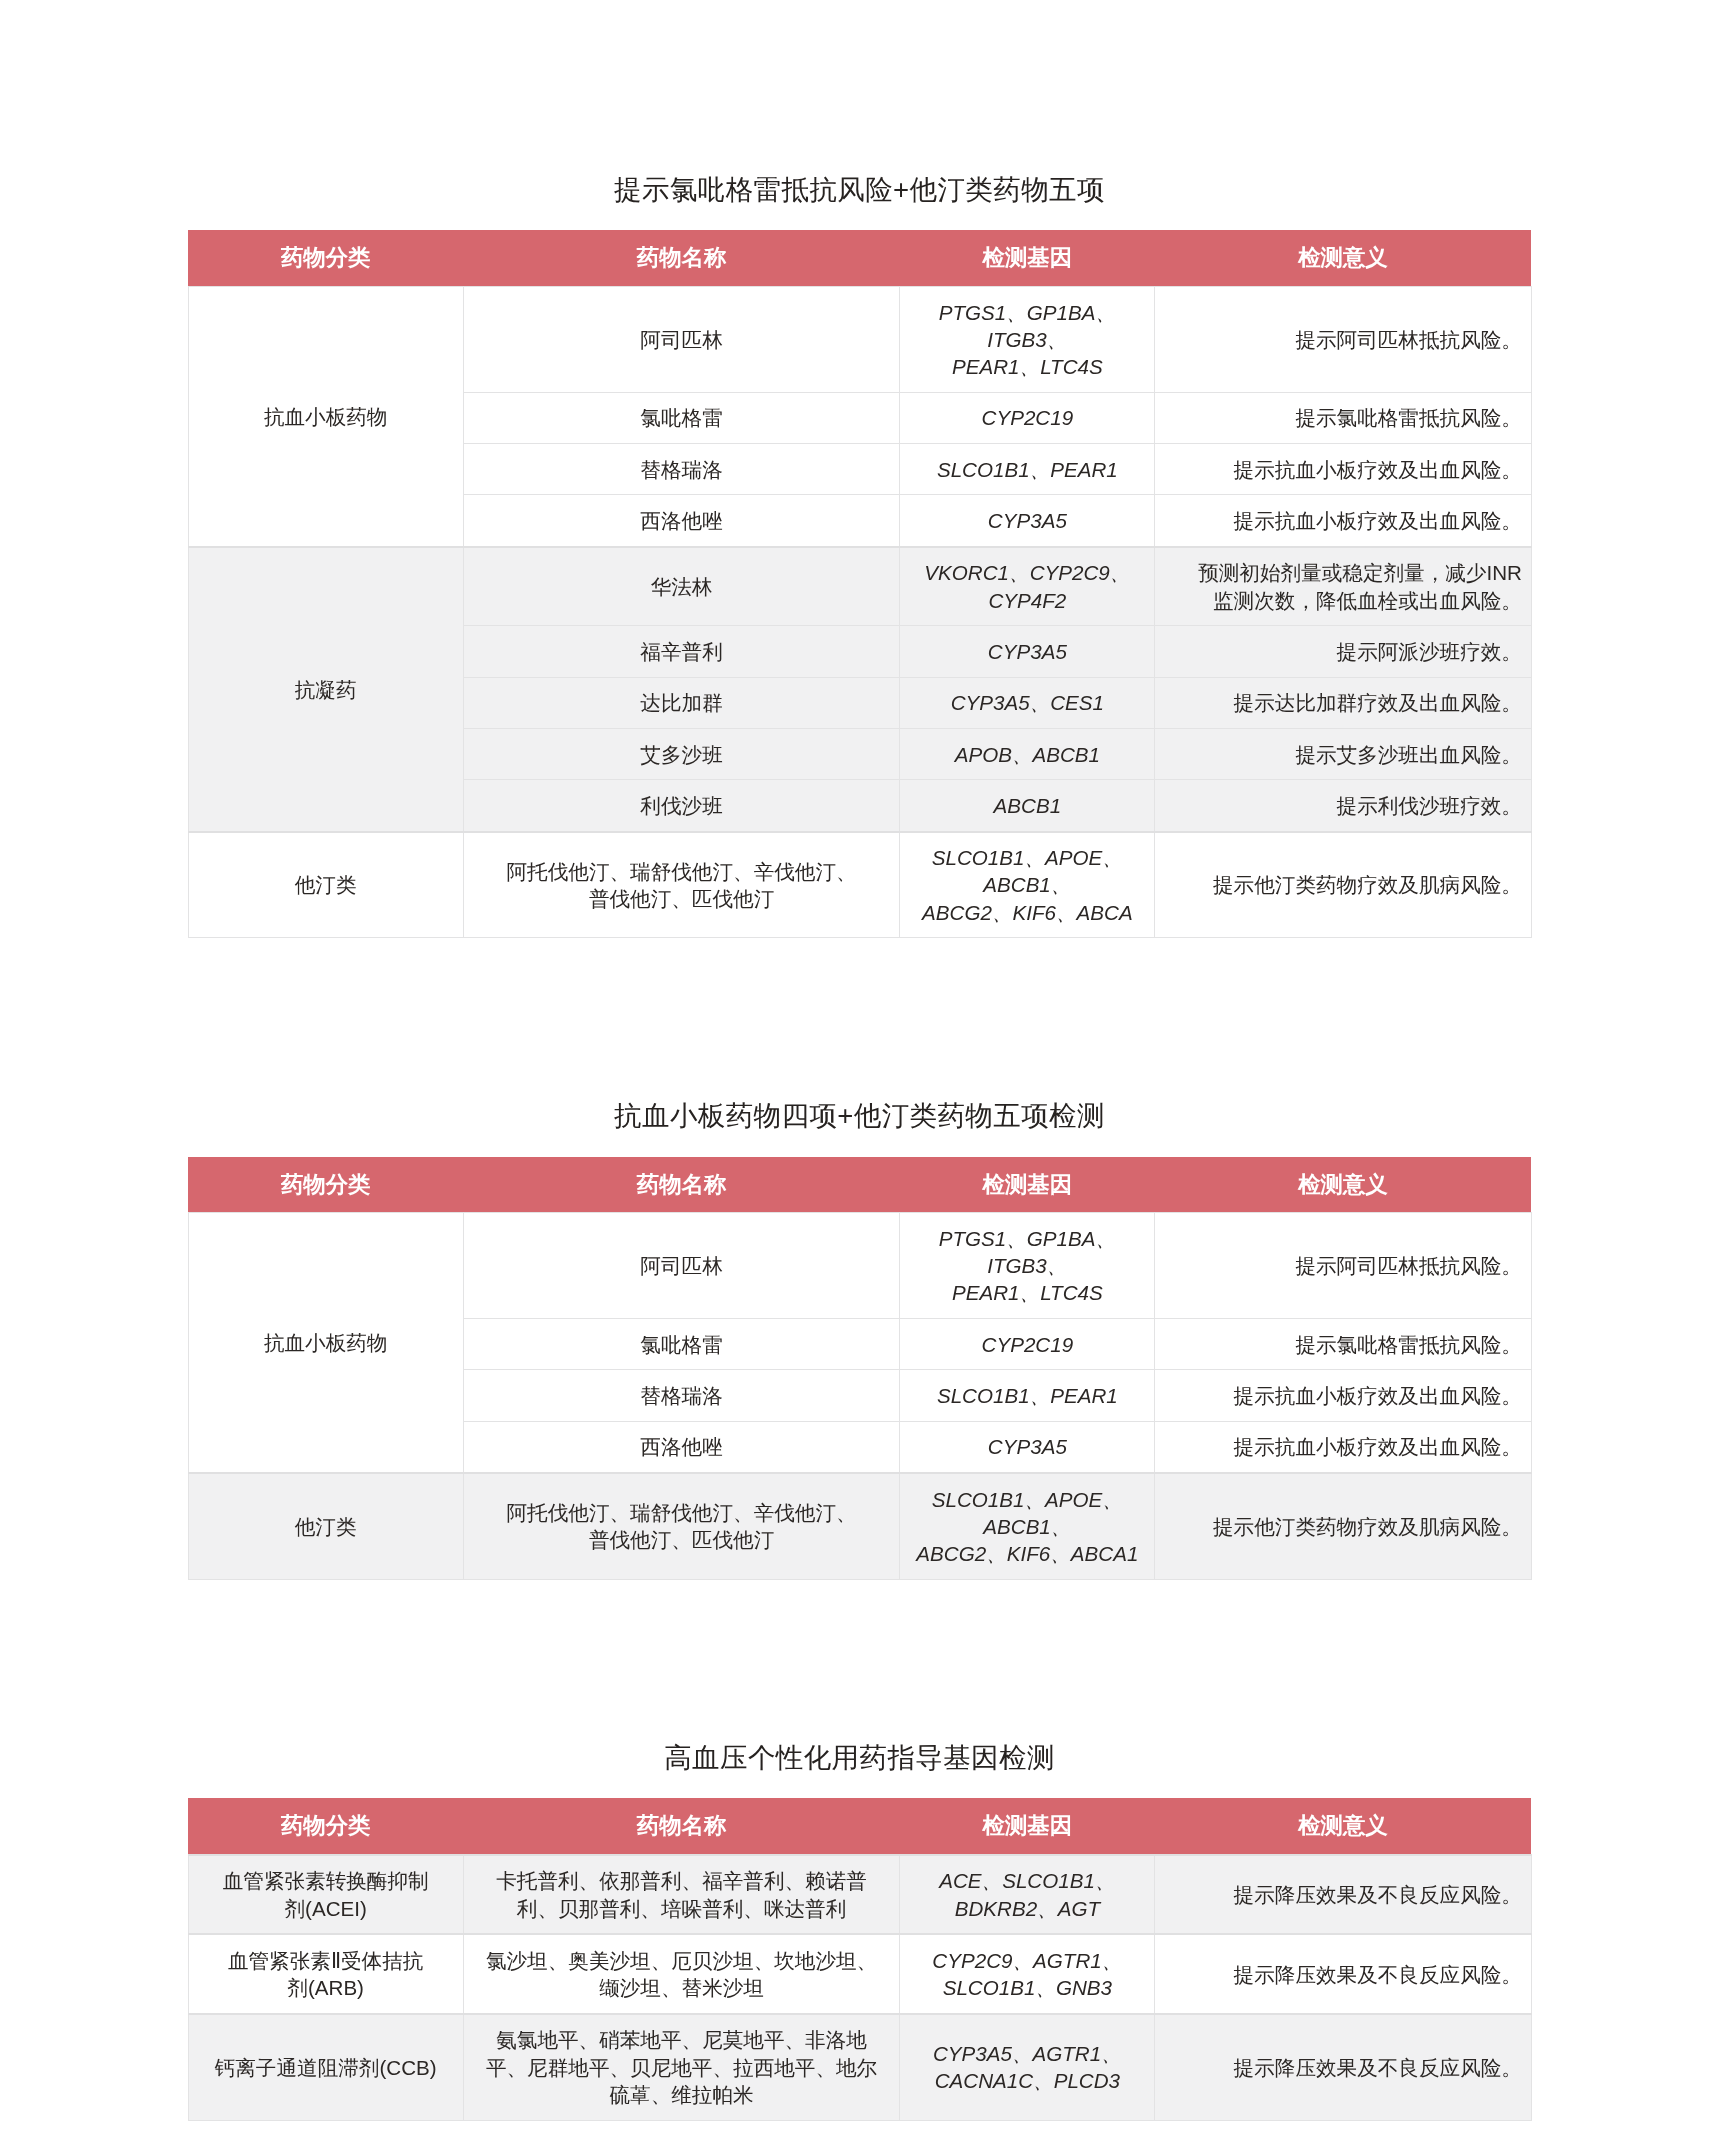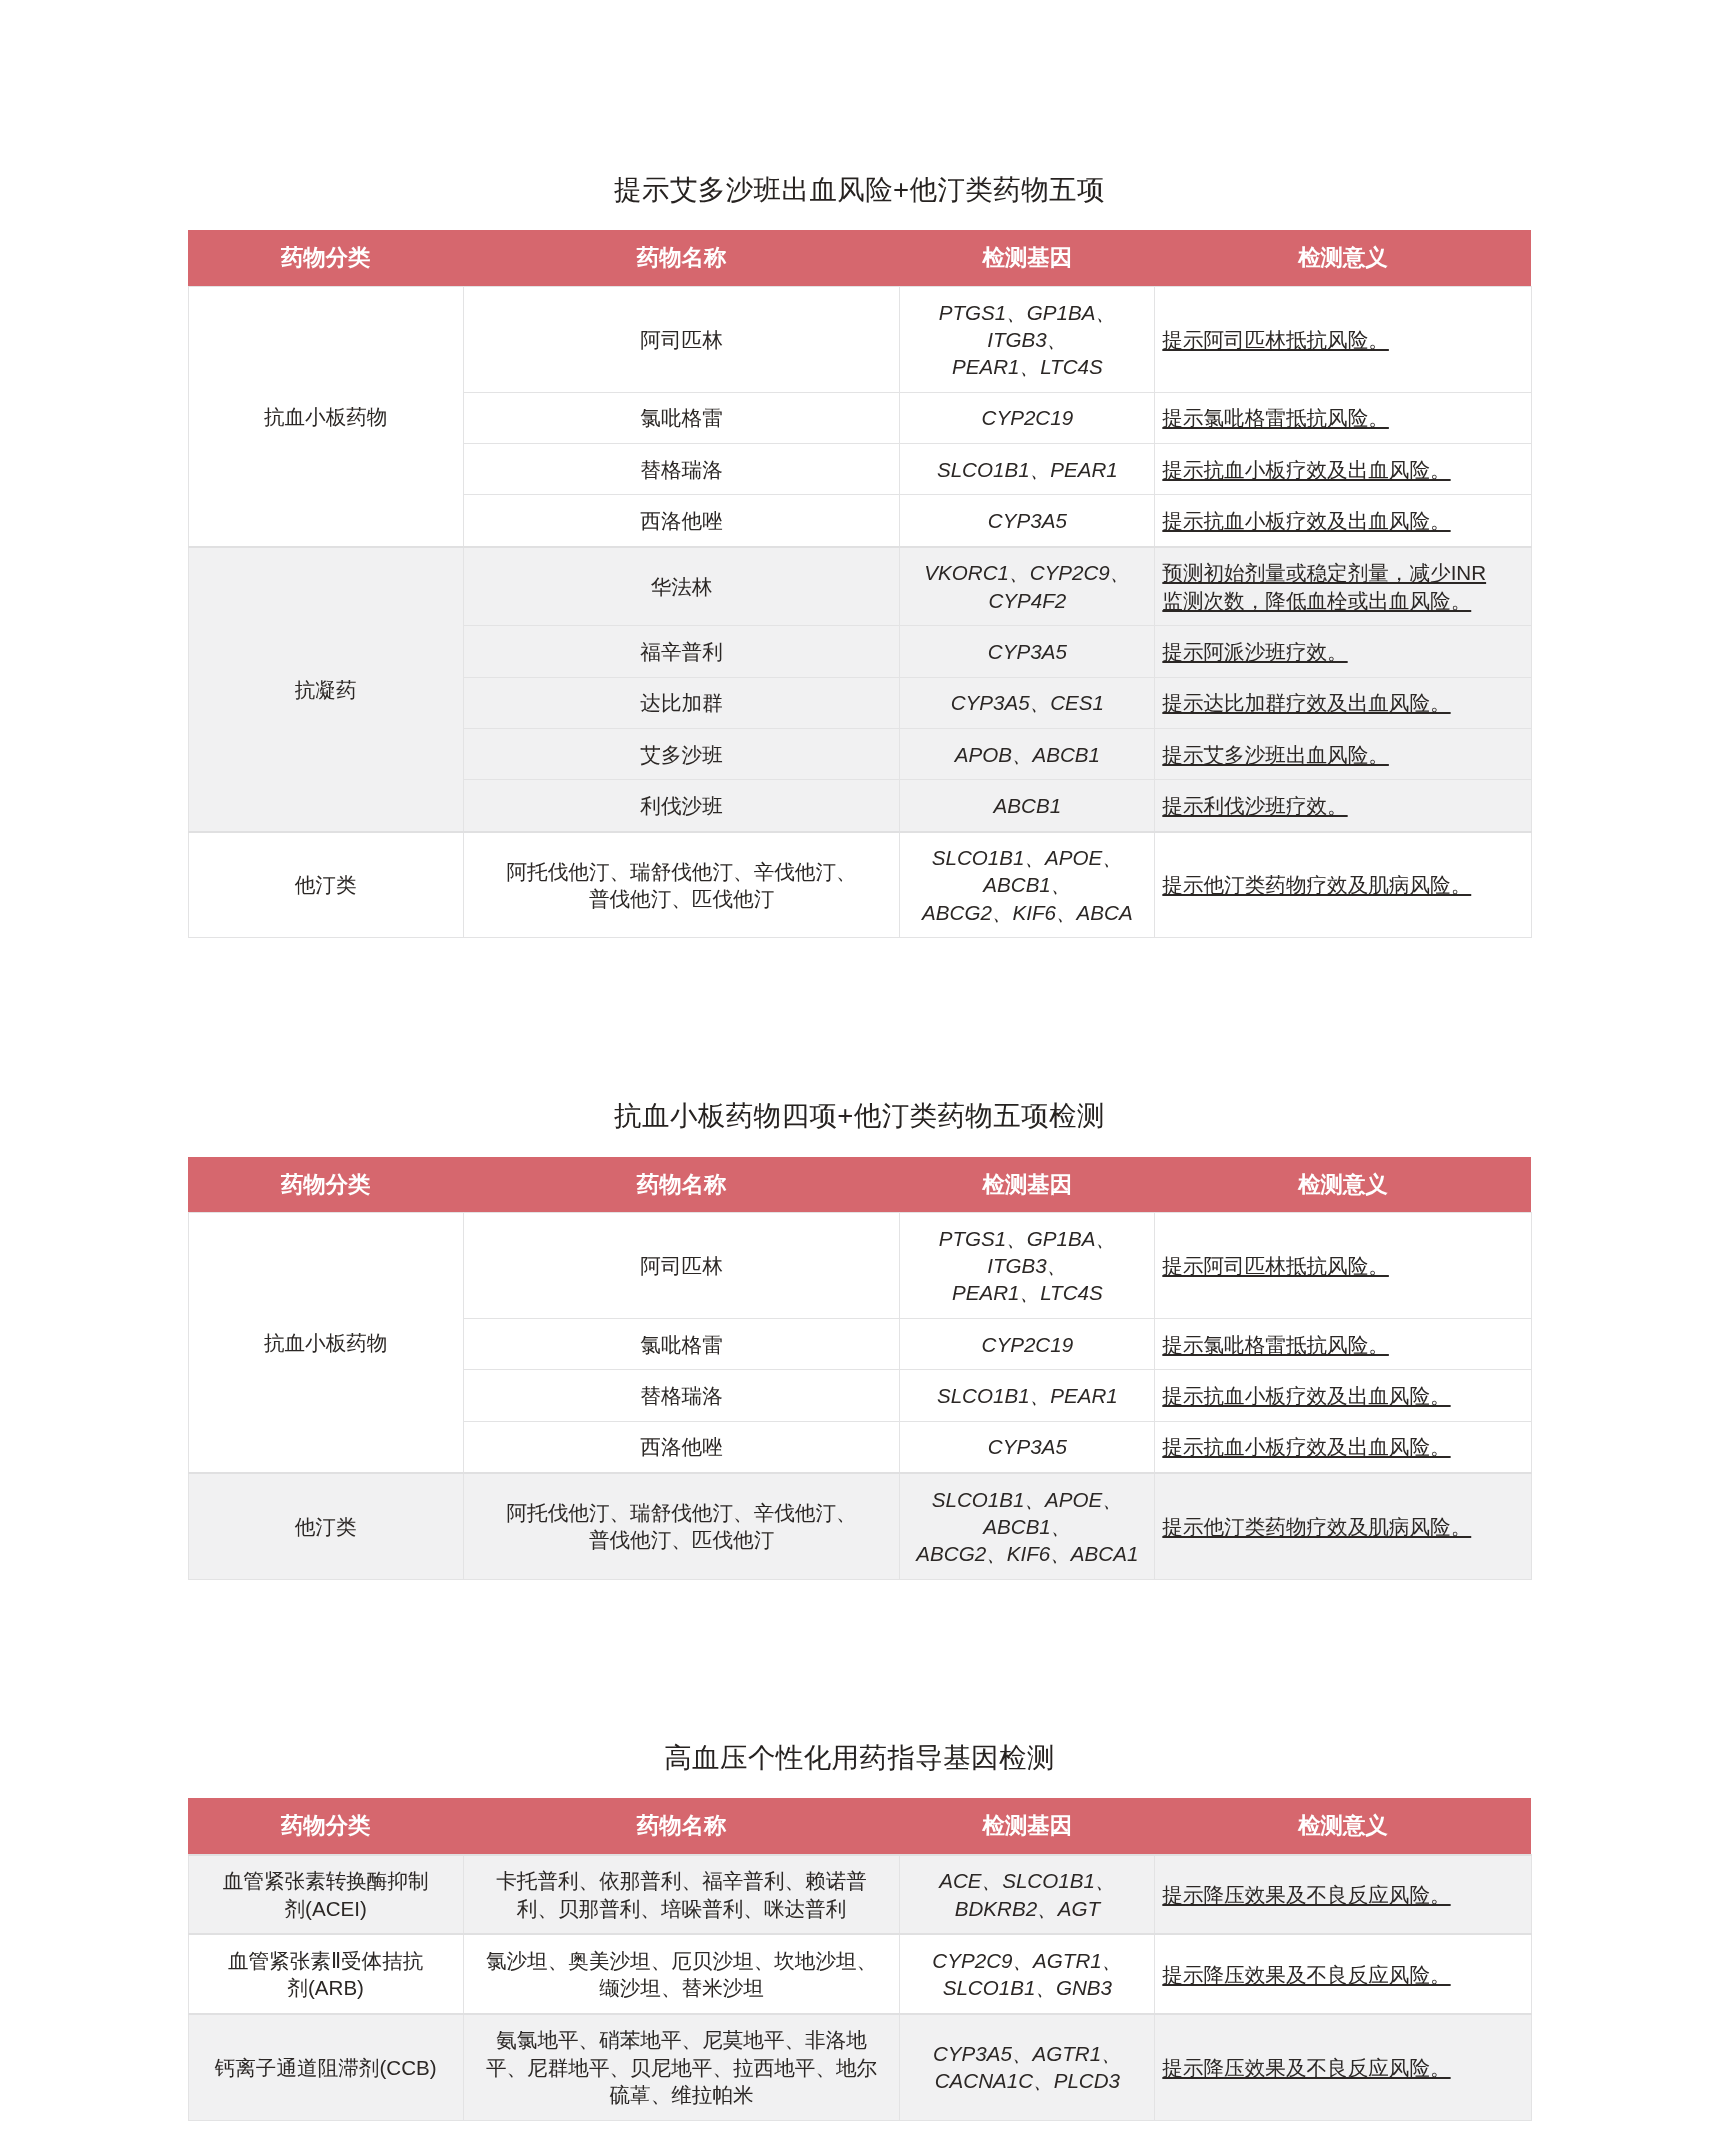--- a/index.html
+++ b/index.html
@@ -54,33 +54,32 @@
     padding: 11.6px 10.3px;
     text-align: center;
     vertical-align: middle;
     white-space: pre-line;
     background: #ffffff;
   }
   tr.bg-gray td { background: #f1f1f2; }
   tr.gs td { border-top: 2.2px solid #e0e0e1; }
   td.gene { font-style: italic; }
   td.mean {
-    text-align: left;
+    text-align: right;
     padding-left: 6.9px;
     padding-right: 8.6px;
-    text-decoration: underline;
   }
 </style>
 </head>
 <body>
 
 <div class="page">
 
   <div class="section">
-    <h2 class="table-title">提示艾多沙班出血风险+他汀类药物五项</h2>
+    <h2 class="table-title">提示氯吡格雷抵抗风险+他汀类药物五项</h2>
     <table class="gene-table">
       <colgroup>
           <col class="c-cat">
           <col class="c-drug">
           <col class="c-gene">
           <col class="c-mean">
         </colgroup>
       <thead>
         <tr>
           <th>药物分类</th>

